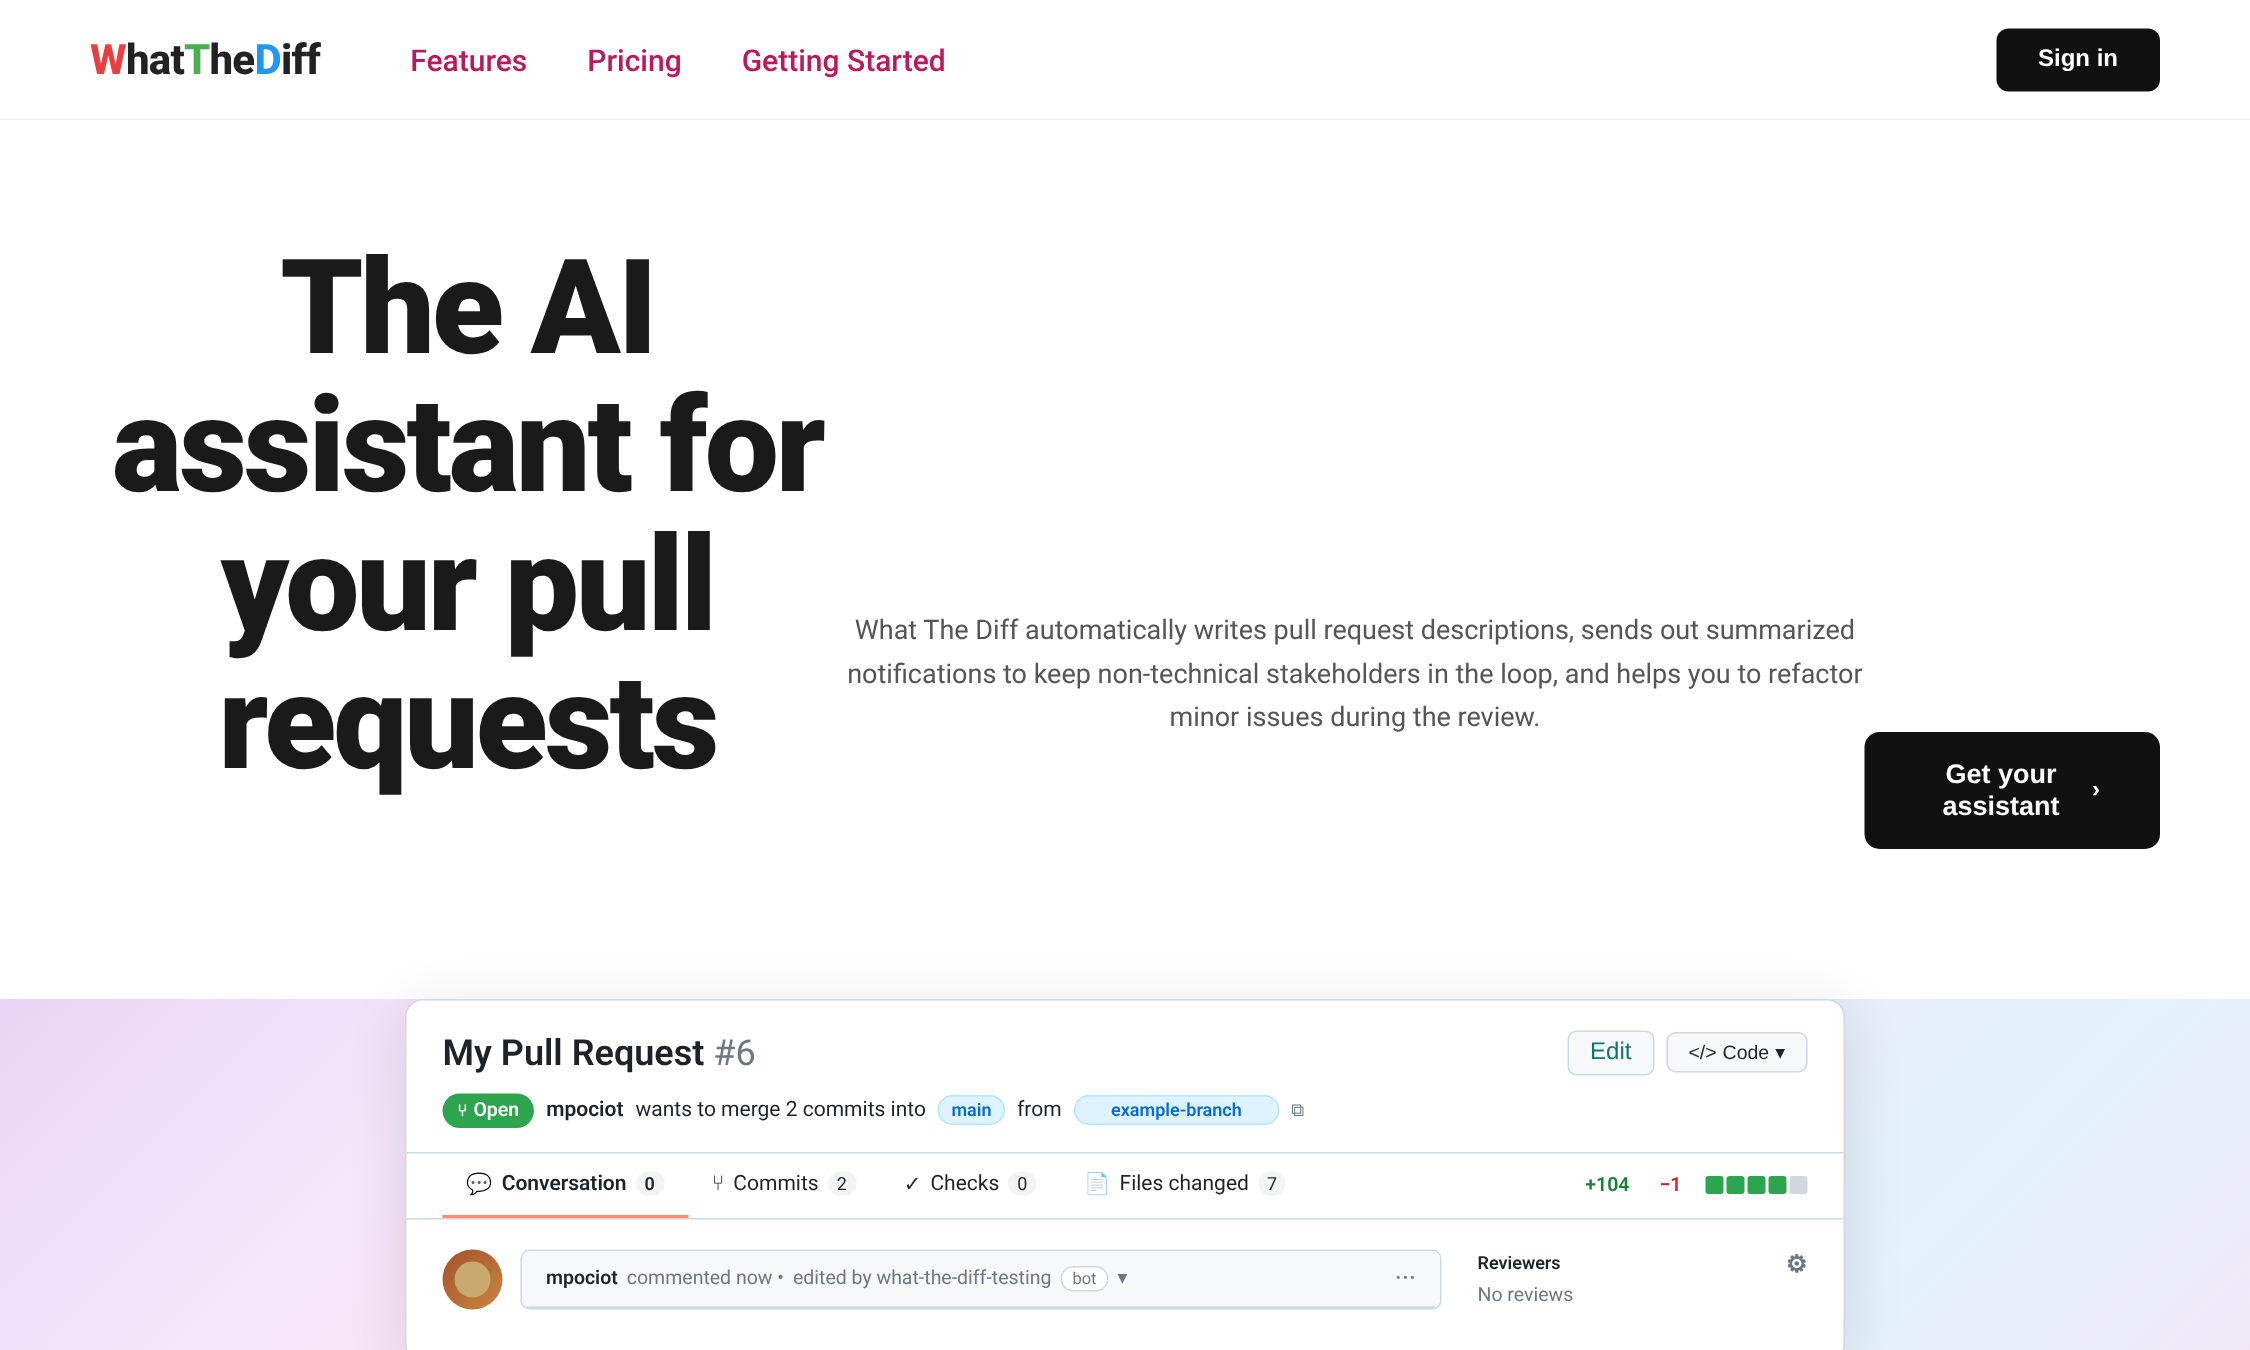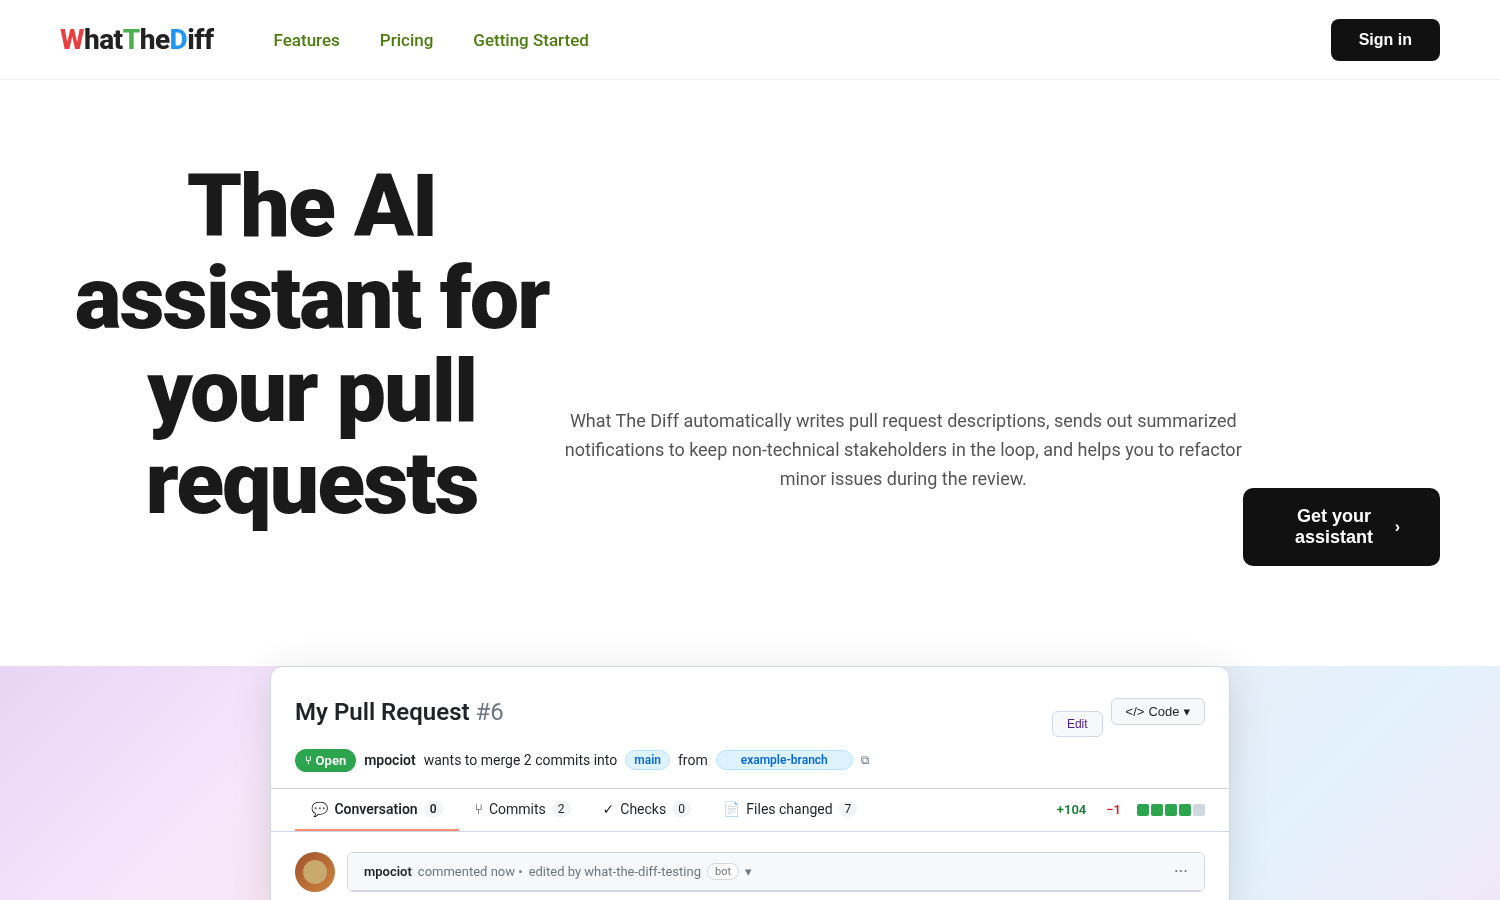--- a/index.html
+++ b/index.html
@@ -44,22 +44,22 @@
     .logo-iff { color: #222; }
 
     .nav-links {
       display: flex;
       gap: 40px;
       list-style: none;
     }
 
     .nav-links a {
       text-decoration: none;
-      color: #4d7c0f;
-      font-size: 17px;
+      color: #be185d;
+      font-size: 20px;
       font-weight: 500;
     }
 
     .nav-spacer {
       flex: 1;
     }
 
     .sign-in-btn {
       background: #111;
       color: #fff;
@@ -179,25 +179,24 @@
       display: flex;
       gap: 8px;
       align-items: center;
     }
 
     .btn-edit {
       padding: 5px 14px;
       border: 1px solid #d0d7de;
       border-radius: 6px;
       background: #f6f8fa;
-      font-size: 12px;
+      font-size: 16px;
       font-weight: 500;
       cursor: pointer;
-      color: #4c1d95;
-      margin-top: 24px;
+      color: #0f766e;
     }
 
     .btn-code {
       padding: 5px 14px;
       border: 1px solid #d0d7de;
       border-radius: 6px;
       background: #f6f8fa;
       font-size: 13px;
       font-weight: 500;
       cursor: pointer;
@@ -553,17 +552,26 @@
                   <span class="comment-meta">edited by what-the-diff-testing</span>
                   <span class="badge-bot">bot</span>
                   <span style="color:#6e7781;">▾</span>
                 </div>
                 <span class="comment-more">···</span>
               </div>
             </div>
           </div>
         </div>
 
+        <div class="pr-sidebar">
+          <div class="sidebar-section">
+            <div class="sidebar-label">
+              <span>Reviewers</span>
+              <span class="sidebar-gear">⚙</span>
+            </div>
+            <div class="sidebar-value">No reviews</div>
+          </div>
+        </div>
       </div>
 
     </div>
   </div>
 </div>
 
 </body></html>

